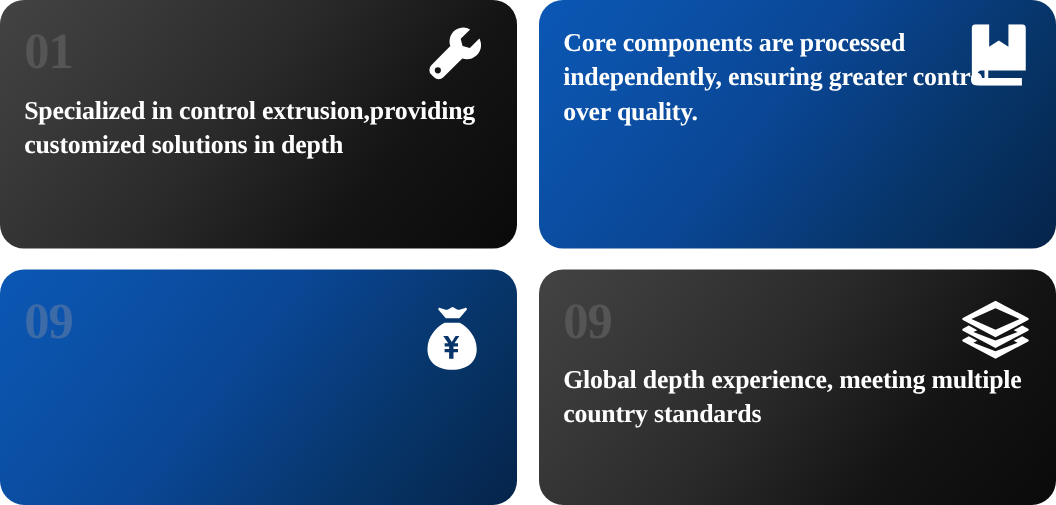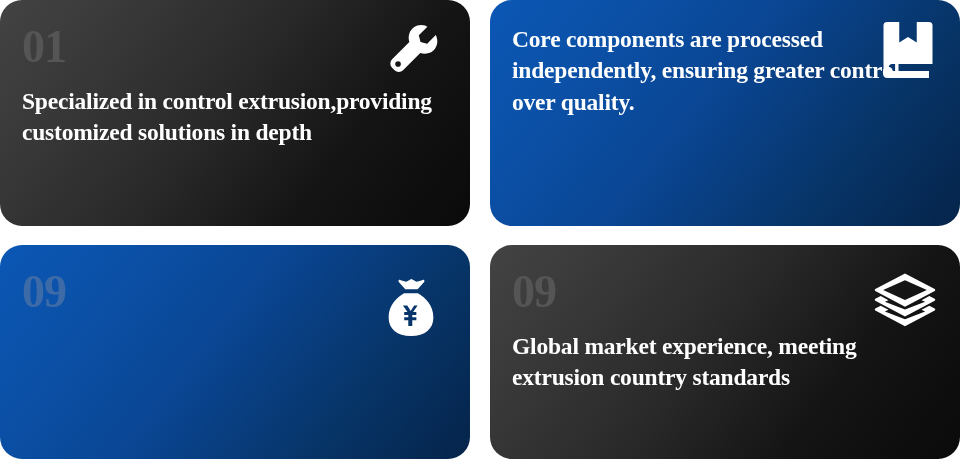--- a/index.html
+++ b/index.html
@@ -105,21 +105,21 @@
     <span class="card-icon">
       <svg viewBox="0 0 64 64" width="100%" height="100%" aria-hidden="true">
         <path fill="#ffffff" d="M18.5 3.2c-.9-1 .1-2.6 1.4-2.2l5.6 1.8a3 3 0 0 0 2.4-.2L31.8.3a1.4 1.4 0 0 1 1.3 0l3.9 2.3c.7.4 1.6.5 2.4.2l5.7-1.8c1.3-.4 2.3 1.2 1.4 2.2l-7.2 8.2H25.7l-7.2-8.2z"></path>
         <path fill="#ffffff" d="M24.4 15.8c-7.9 4.4-17.1 13.2-17.1 26.6C7.3 54.8 16.5 63 32 63s24.7-8.2 24.7-20.6c0-13.4-9.2-22.2-17.1-26.6H24.4zm14.9 13.4-5 7.2h3.6v3.3h-4.5v2.5h4.5v3.3h-4.5v6.4h-4.4v-6.4h-4.5v-3.3h4.5v-2.5h-4.5v-3.3h3.6l-5-7.2h4.8l3.8 6 3.8-6h4.8z"></path>
       </svg>
     </span>
   </div>
 
   <div class="card dark card-04">
     <div class="card-num">09</div>
-    <div class="card-text">Global market experience, meeting extrusion country standards</div>
+    <div class="card-text">Global depth experience, meeting multiple country standards</div>
     <span class="card-icon">
       <svg viewBox="0 0 72 64" width="100%" height="100%" aria-hidden="true">
         <path fill="#ffffff" d="M36 0 1.5 18.2a1.2 1.2 0 0 0 0 2.1L36 38.6l34.5-18.3a1.2 1.2 0 0 0 0-2.1L36 0zm0 7.9 25.4 11.4L36 30.7 10.6 19.3 36 7.9z"></path>
         <path fill="#ffffff" d="M7.8 26.2 1.5 29.5a1.2 1.2 0 0 0 0 2.1L36 49.9l34.5-18.3a1.2 1.2 0 0 0 0-2.1l-6.3-3.3-9 4.8 4.2 1.9L36 42l-23.4-9.1 4.2-1.9-9-4.8z"></path>
         <path fill="#ffffff" d="M7.8 37.5 1.5 40.8a1.2 1.2 0 0 0 0 2.1L36 61.2l34.5-18.3a1.2 1.2 0 0 0 0-2.1l-6.3-3.3-9 4.8 4.2 1.9L36 53.3l-23.4-9.1 4.2-1.9-9-4.8z"></path>
       </svg>
     </span>
   </div>
 
 </div>

